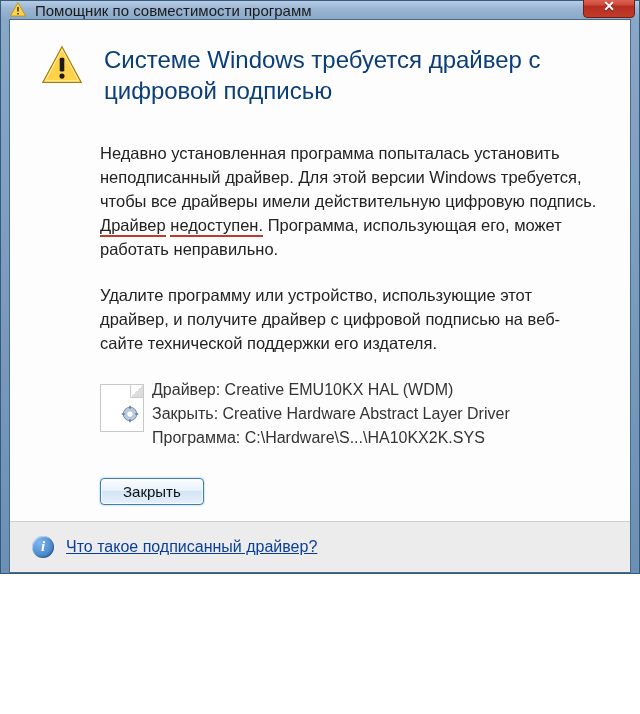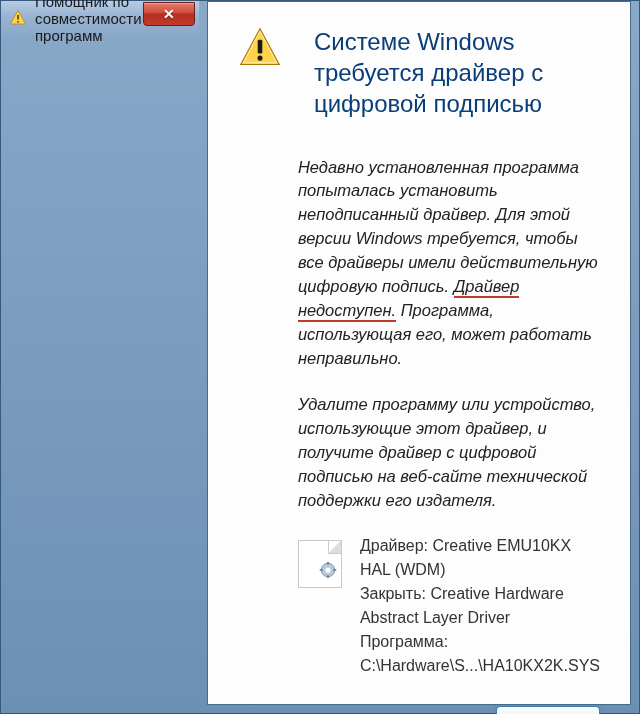--- a/index.html
+++ b/index.html
@@ -6,25 +6,25 @@
   body {
     margin: 0;
     width: 640px;
     height: 714px;
     font-family: "Segoe UI", Tahoma, sans-serif;
     background: #fff;
     overflow: hidden;
   }
   .window {
     width: 640px;
-    height: 714px;
+    height: 574px;
     border: 1px solid #365a7d;
     background: linear-gradient(to bottom, #8aa8c8 0%, #6c8fb4 100%);
     display: flex;
-    flex-direction: row;
+    flex-direction: column;
   }
   .titlebar {
     height: 34px;
     background: linear-gradient(to bottom, #b8cde4 0%, #9bb6d4 40%, #8aa8c8 100%);
     display: flex;
     align-items: center;
     padding: 0 4px 0 8px;
     position: relative;
   }
   .titlebar-icon {
@@ -67,45 +67,44 @@
     display: flex;
     flex-direction: column;
   }
   .main-area {
     flex: 1;
     padding: 24px 30px 16px 30px;
   }
   .header-row {
     display: flex;
     align-items: flex-start;
-    gap: 32px;
+    gap: 20px;
     margin-bottom: 36px;
     justify-content: center;
   }
   .big-warn { flex-shrink: 0; }
   .heading {
     color: #0a3e7a;
     font-size: 24px;
     line-height: 1.3;
     font-weight: 400;
   }
   .para {
     font-size: 16.5px;
     color: #222;
     line-height: 1.45;
     margin: 0 0 22px 60px;
-    font-style: italic;
   }
   .underline-red {
     border-bottom: 2px solid #c0392b;
     padding-bottom: 1px;
   }
   .detail-row {
     display: flex;
-    gap: 18px;
+    gap: 8px;
     margin-left: 60px;
     margin-bottom: 28px;
     align-items: flex-start;
   }
   .file-icon {
     width: 44px;
     height: 48px;
     border: 1px solid #c8c8c8;
     background: #fff;
     position: relative;
@@ -127,21 +126,20 @@
     right: 4px;
   }
   .details {
     font-size: 16px;
     color: #333;
     line-height: 1.5;
   }
   .details div span.lbl { }
   .btn-row {
     display: flex;
-    justify-content: flex-end;
     margin-left: 60px;
   }
   .btn {
     min-width: 100px;
     padding: 4px 22px;
     font-size: 15px;
     color: #111;
     background: linear-gradient(to bottom, #fafdff 0%, #e9f2fb 45%, #d2e5f6 50%, #e6f1fb 100%);
     border: 1px solid #3c7fb1;
     border-radius: 4px;
@@ -245,18 +243,19 @@
         </div>
 
         <div class="btn-row">
           <div class="btn">Закрыть</div>
         </div>
 
       </div>
 
       <div class="footer">
         <div class="info-icon">i</div>
+        <a>Что такое подписанный драйвер?</a>
       </div>
 
     </div>
   </div>
 
 </div>
 
 </body></html>

